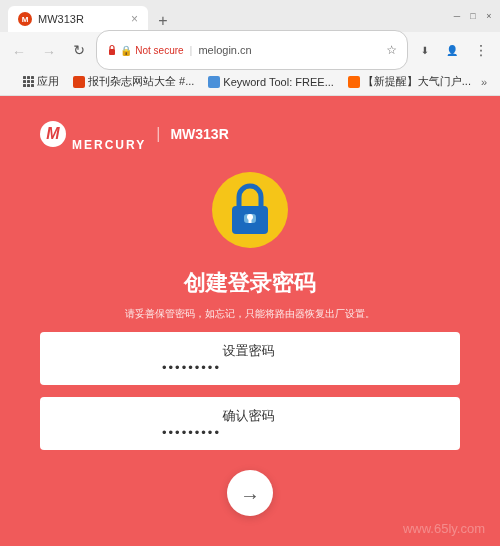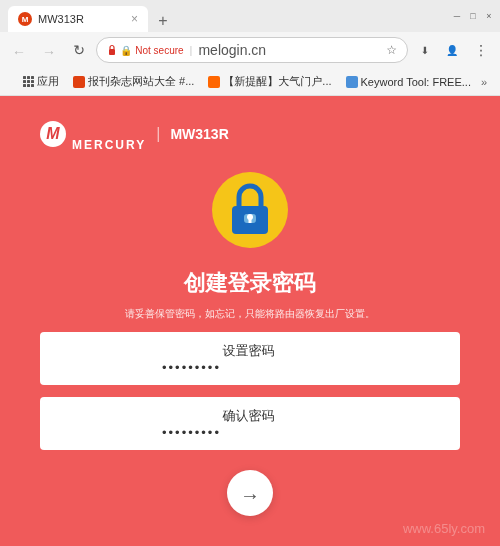--- a/index.html
+++ b/index.html
@@ -101,42 +101,42 @@
       align-items: center;
       justify-content: center;
       color: #555;
       font-size: 14px;
       border-radius: 50%;
     }
     .nav-btn.disabled { color: #bbb; cursor: default; }
 
     .address-bar {
       flex: 1;
-      height: 26px;
+      height: 40px;
       border: 1px solid #ccc;
       border-radius: 13px;
       display: flex;
       align-items: center;
       background: white;
       padding: 0 10px;
       gap: 6px;
       font-size: 11px;
     }
 
     .not-secure {
       display: flex;
       align-items: center;
       gap: 3px;
       color: #d93025;
       font-size: 10px;
     }
 
     .url-text {
       color: #555;
-      font-size: 14px;
+      font-size: 11px;
     }
 
     .address-icons {
       margin-left: auto;
       display: flex;
       align-items: center;
       gap: 4px;
       color: #666;
       font-size: 12px;
     }
@@ -429,26 +429,26 @@
           <span></span>
           <span></span>
       </div>
       <span>应用</span>
     </div>
     <div class="bookmark-item">
       <div class="bookmark-favicon"></div>
       <span>报刊杂志网站大全 #...</span>
     </div>
     <div class="bookmark-item">
+      <div class="bookmark-favicon keyword"></div>
+      <span>Keyword Tool: FREE...</span>
+    </div>
+    <div class="bookmark-item">
       <div class="bookmark-favicon alert"></div>
       <span>【新提醒】大气门户...</span>
-    </div>
-    <div class="bookmark-item">
-      <div class="bookmark-favicon keyword"></div>
-      <span>Keyword Tool: FREE...</span>
     </div>
     <span class="bookmarks-more">»</span>
   </div>
 
   <div class="page-content">
 
     <div class="brand-header">
       <div class="brand-logo">
         <div class="mercury-m">M</div>
         <span class="brand-name">MERCURY</span>

